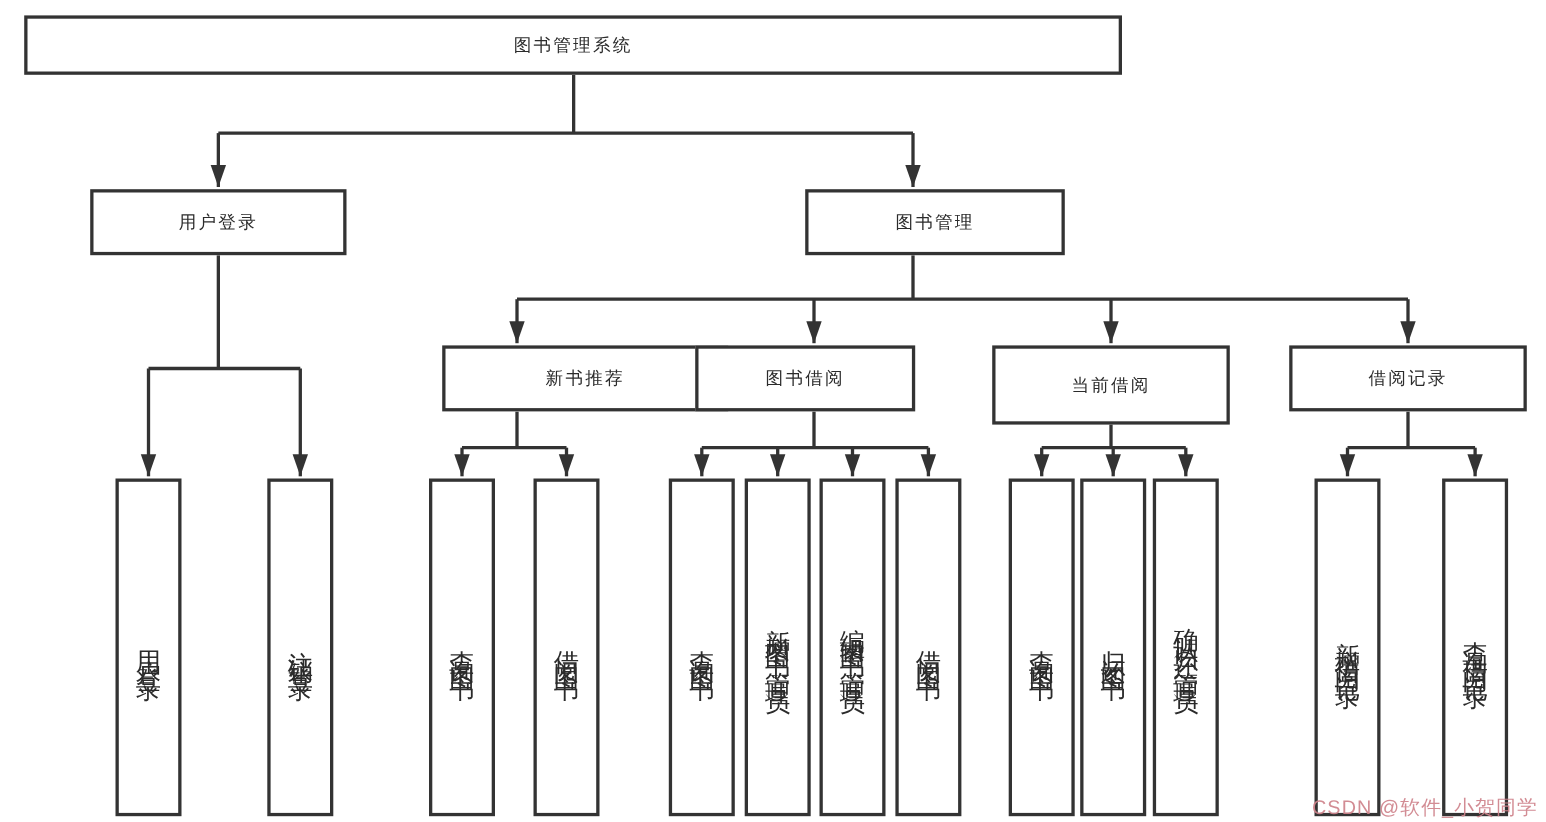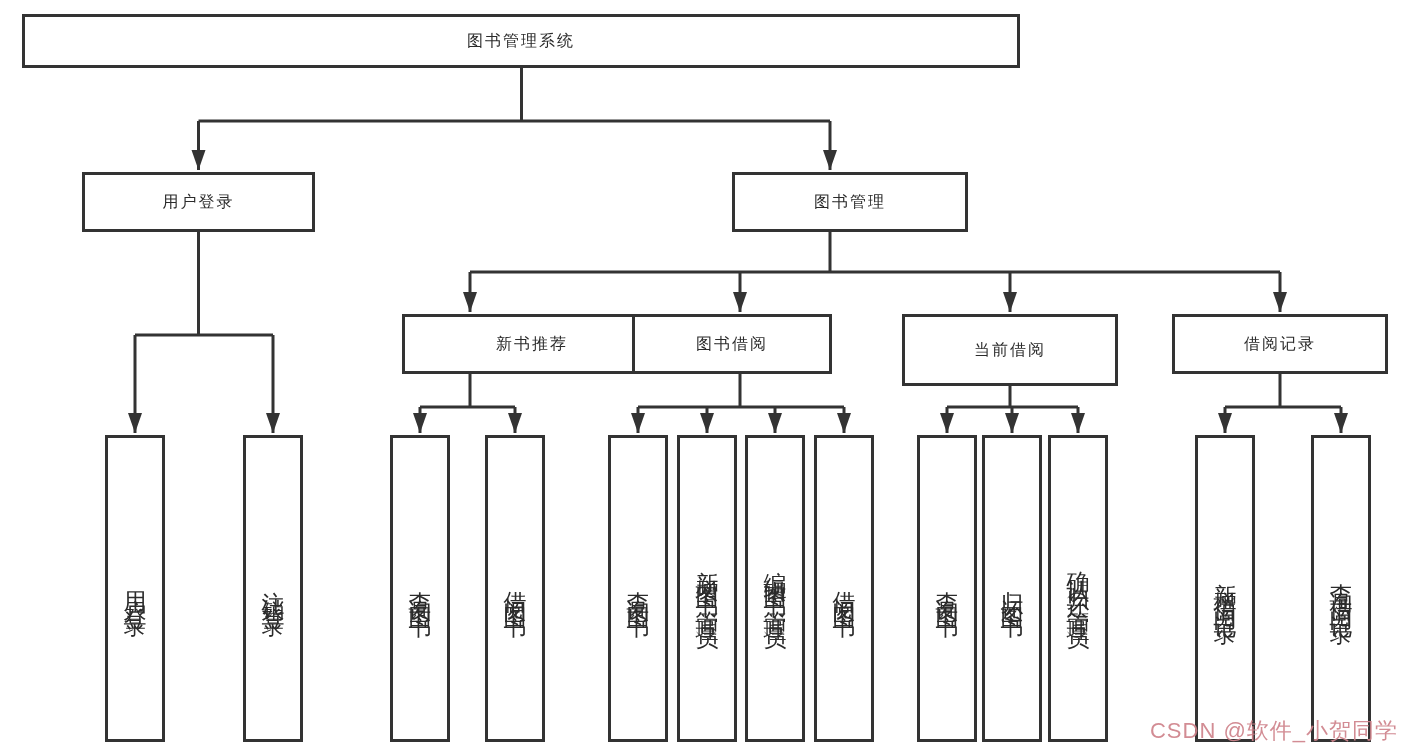--- a/index.html
+++ b/index.html
@@ -26,21 +26,21 @@
     color:var(--text);
   }
   .hnode{font-size:16px;letter-spacing:2px;}
   .vnode{
     writing-mode:vertical-rl;text-orientation:mixed;
     font-size:23px;letter-spacing:8px;line-height:1;
     justify-content:center;align-items:center;
   }
   .watermark{
     position:absolute;z-index:3;right:7px;bottom:1px;
-    font-size:22px;letter-spacing:1px;
+    font-size:18px;letter-spacing:1px;
     color:var(--watermark);opacity:0.92;
   }
 </style>
 </head>
 <body>
 
 <div class="canvas">
 
   <svg class="connectors" width="1405" height="747" viewBox="0 0 1405 747">
     <defs>

